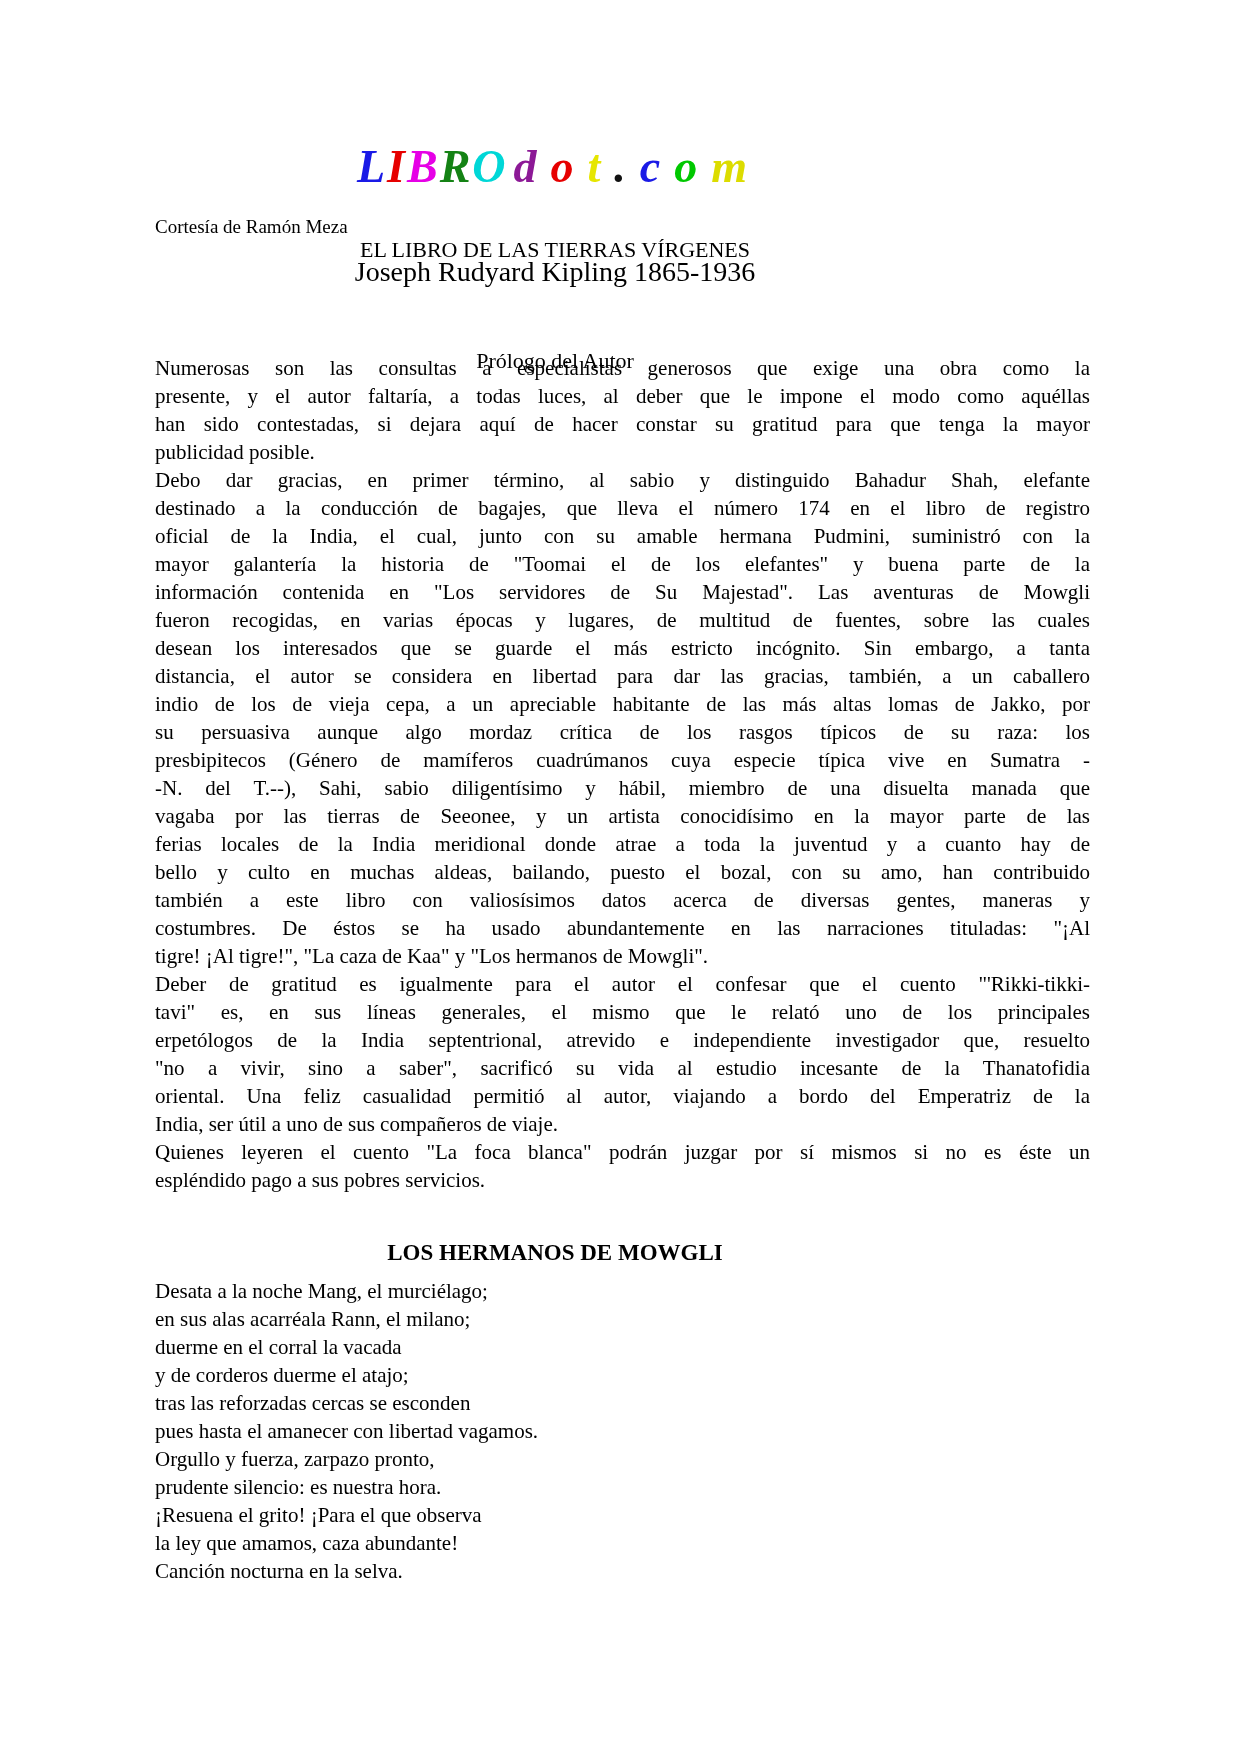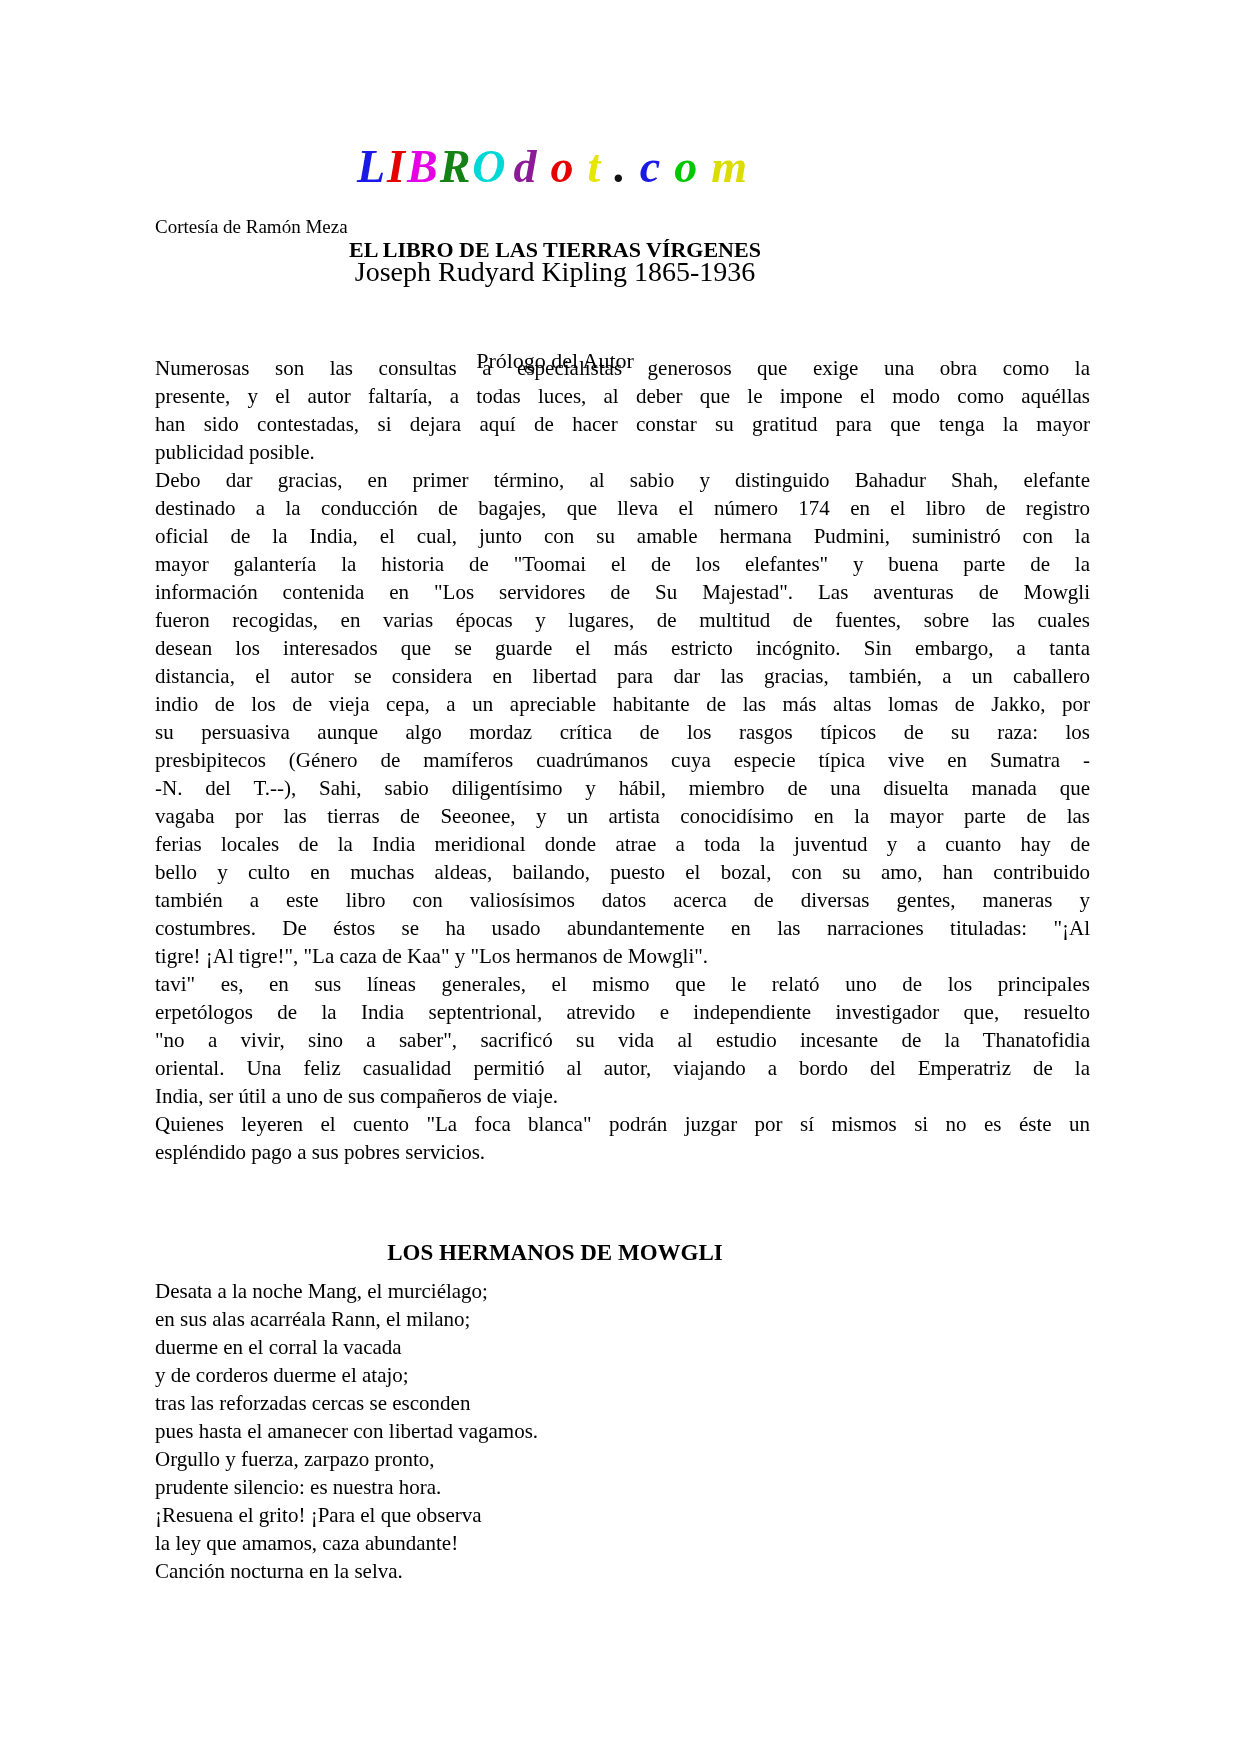--- a/index.html
+++ b/index.html
@@ -30,21 +30,21 @@
     left: 155px;
     top: 216px;
     font-size: 19px;
   }
   .center-block {
     position: absolute;
     left: 155px;
     width: 800px;
     text-align: center;
   }
-  .book-title { top: 237px; font-size: 22px; font-weight: bold; }
+  .book-title { top: 237px; font-size: 22px; font-weight: normal; }
   .book-author { top: 256px; font-size: 28px; }
   .prologue-heading { top: 324px; font-size: 22px; margin-top: 24px; }
   .chapter-heading { top: 1240px; font-size: 23px; font-weight: bold; }
   .body-text {
     position: absolute;
     left: 155px;
     top: 354px;
     width: 935px;
     font-size: 21px;
     line-height: 28px;
@@ -97,20 +97,21 @@
         <div class="pline">presbipitecos (Género de mamíferos cuadrúmanos cuya especie típica vive en Sumatra -</div>
         <div class="pline">-N. del T.--), Sahi, sabio diligentísimo y hábil, miembro de una disuelta manada que</div>
         <div class="pline">vagaba por las tierras de Seeonee, y un artista conocidísimo en la mayor parte de las</div>
         <div class="pline">ferias locales de la India  meridional donde atrae a toda la juventud y a cuanto hay de</div>
         <div class="pline">bello y culto en muchas aldeas, bailando, puesto el bozal, con su amo, han contribuido</div>
         <div class="pline">también a este libro con valiosísimos datos acerca de diversas gentes, maneras y</div>
         <div class="pline">costumbres. De éstos se ha usado abundantemente en las narraciones tituladas: "¡Al</div>
         <div class="pline last">tigre! ¡Al tigre!", "La caza de Kaa" y "Los hermanos de Mowgli".</div>
       </div>
       <div class="paragraph">
+        <div class="pline">Deber de gratitud es igualmente para el autor el confesar que el cuento "'Rikki-tikki-</div>
         <div class="pline">tavi" es, en sus líneas generales, el mismo que le relató uno de los principales</div>
         <div class="pline">erpetólogos de la India septentrional, atrevido e independiente investigador que, resuelto</div>
         <div class="pline">"no a vivir, sino a saber", sacrificó su vida al estudio incesante de la Thanatofidia</div>
         <div class="pline">oriental. Una feliz casualidad permitió al autor, viajando a bordo del Emperatriz de la</div>
         <div class="pline last">India, ser útil a uno de sus compañeros de viaje.</div>
       </div>
       <div class="paragraph">
         <div class="pline">Quienes leyeren el cuento "La foca blanca" podrán juzgar por sí mismos si no es éste un</div>
         <div class="pline last">espléndido pago a sus pobres servicios.</div>
       </div>

